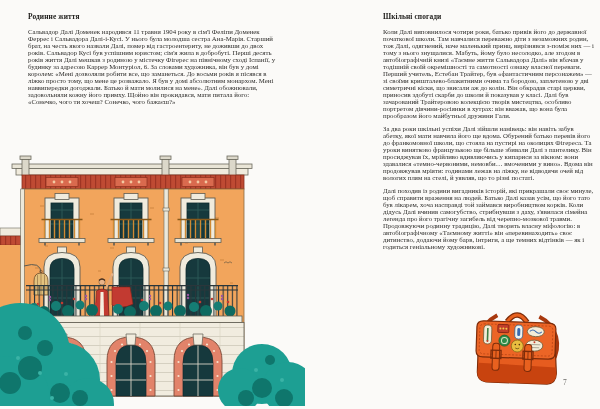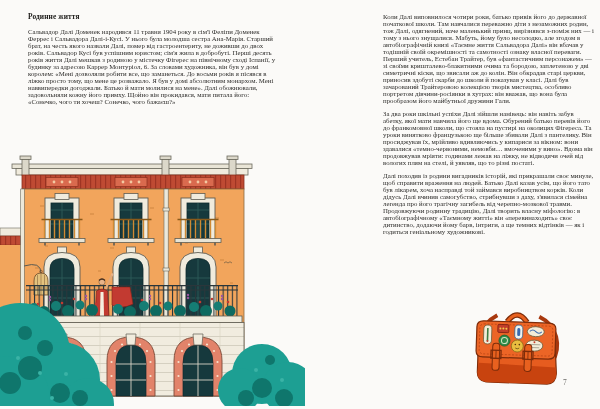--- a/index.html
+++ b/index.html
@@ -35,20 +35,21 @@
 <body>
 
 <div class="spread">
 
   <div class="col col-left">
     <h2>Родинне життя</h2>
     <p>Сальвадор Далі Доменек народився 11 травня 1904 року в сім'ї Феліпи Доменек Феррес і Сальвадора Далі-і-Кусі. У нього була молодша сестра Ана-Марія. Старший брат, на честь якого назвали Далі, помер від гастроентериту, не доживши до двох років. Сальвадор Кусі був успішним юристом; сім'я жила в добробуті. Перші десять років життя Далі мешкав з родиною у містечку Фігерес на північному сході Іспанії, у будинку за адресою Каррер Монтуріол, 6. За словами художника, він був у домі королем: «Мені дозволяли робити все, що заманеться. До восьми років я пісявся в ліжко просто тому, що мене це розважало. Я був у домі абсолютним монархом. Мені наввипередки догоджали. Батько й мати молилися на мене». Далі обожнювали, задовольняли кожну його примху. Щойно він прокидався, мати питала його: «Сонечко, чого ти хочеш? Сонечко, чого бажаєш?»</p>
   </div>
 
   <div class="col col-right">
+    <h2>Шкільні спогади</h2>
     <p>Коли Далі виповнилося чотири роки, батько привів його до державної початкової школи. Там навчалися переважно діти з незаможних родин, тож Далі, одягнений, наче маленький принц, вирізнявся з-поміж них — і тому з нього знущалися. Мабуть, йому було несолодко, але згодом в автобіографічній книзі «Таємне життя Сальвадора Далі» він вбачав у тодішній своїй окремішності та самотності ознаку власної переваги. Перший учитель, Естебан Трайтер, був «фантастичним персонажем» — зі своїми кришталево-блакитними очима та бородою, заплетеною у дві симетричні кіски, що звисали аж до колін. Він обкрадав старі церкви, приносив здобуті скарби до школи й показував у класі. Далі був зачарований Трайтеровою колекцією творів мистецтва, особливо портретом дівчини-росіянки в хутрах: він вважав, що вона була прообразом його майбутньої дружини Гали.</p>
     <p>За два роки шкільні успіхи Далі зійшли нанівець: він навіть забув абетку, якої мати навчила його ще вдома. Обурений батько перевів його до франкомовної школи, що стояла на пустирі на околицях Фігереса. Та уроки винятково французькою ще більше збивали Далі з пантелику. Він просиджував їх, мрійливо вдивляючись у кипариси за вікном: вони здавалися «темно-червоними, немовби… вмоченими у вино». Вдома він продовжував мріяти: годинами лежав на ліжку, не відводячи очей від вологих плям на стелі, й уявляв, що то різні постаті.</p>
     <p>Далі походив із родини вигадників історій, які прикрашали своє минуле, щоб справити враження на людей. Батько Далі казав усім, що його тато був лікарем, хоча насправді той займався виробництвом корків. Коли дідусь Далі вчинив самогубство, стрибнувши з даху, з'явилася сімейна легенда про його трагічну загибель від черепно-мозкової травми. Продовжуючи родинну традицію, Далі творить власну міфологію: в автобіографічному «Таємному житті» він «перевинаходить» своє дитинство, додаючи йому барв, інтриги, а ще темних відтінків — як і годиться геніальному художникові.</p>
   </div>
 
   <svg class="illus illus-building" viewBox="0 0 305 258" xmlns="http://www.w3.org/2000/svg">
     <defs>
       <pattern id="pFrieze" width="5" height="14" patternUnits="userSpaceOnUse">
         <rect width="5" height="14" fill="#bf4a33"></rect>
         <rect width="1.2" height="14" fill="#9e3424"></rect>

